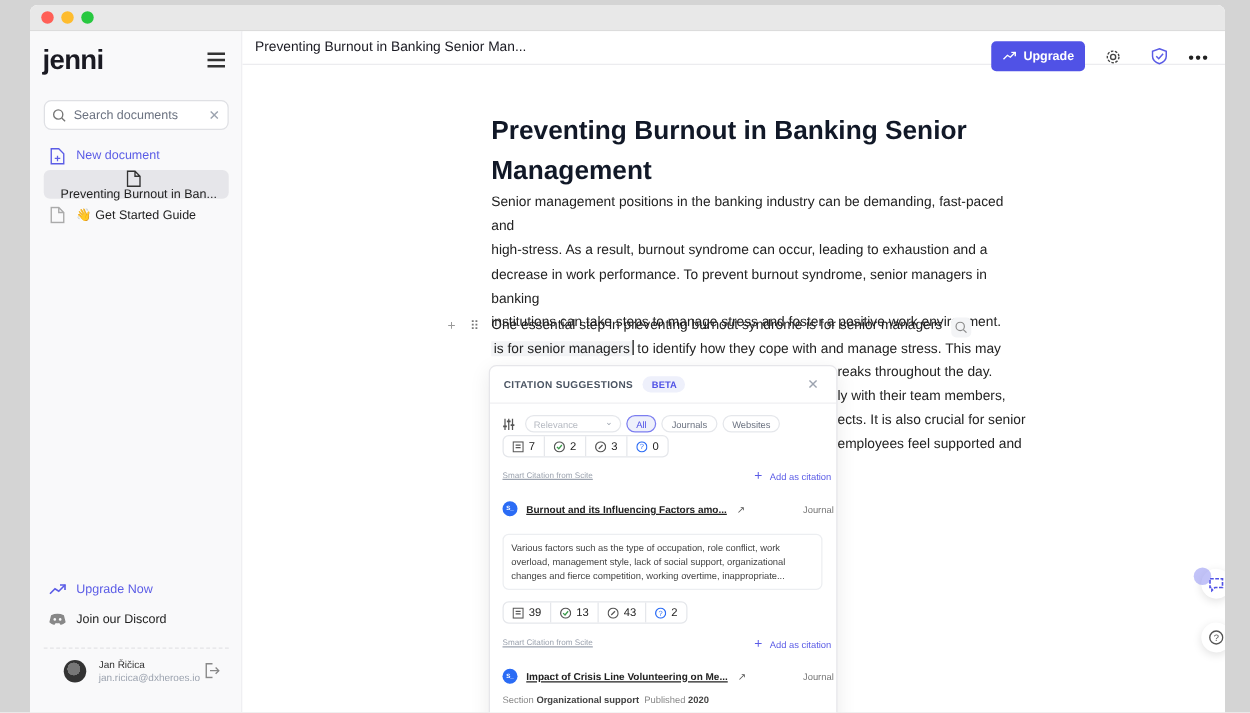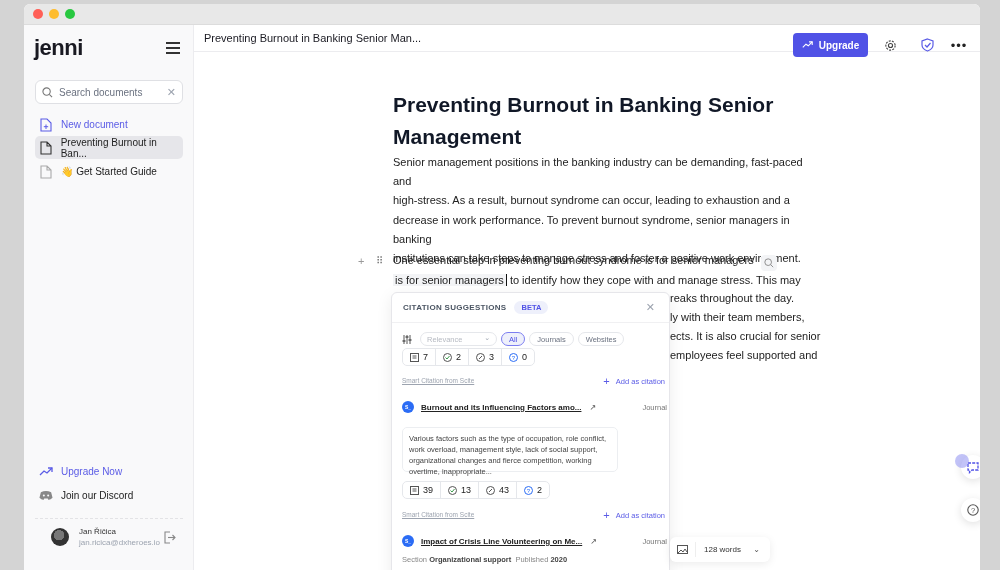--- a/index.html
+++ b/index.html
@@ -14,21 +14,21 @@
   .logo { position: absolute; left: 10px; top: 10px; font-size: 22px; font-weight: 700; letter-spacing: -0.5px; color: #1a1a22; }
   .hamburger { position: absolute; left: 142px; top: 17px; width: 14px; }
   .hamburger span { display: block; height: 1.5px; background: #333; margin-bottom: 3.5px; }
   .search { position: absolute; left: 11px; top: 55px; width: 148px; height: 24px; border: 1px solid #dfe0e4; border-radius: 6px; background: #fff; display: flex; align-items: center; padding: 0 6px; }
   .search input { border: none; outline: none; font-size: 10px; font-family: "Liberation Sans", sans-serif; color: #444; width: 100px; margin-left: 6px; background: transparent; }
   .search input::placeholder { color: #6b7280; }
   .search .clear { margin-left: auto; color: #9ca3af; font-size: 11px; }
 
   .nav-item { position: absolute; left: 11px; width: 148px; height: 23px; display: flex; align-items: center; padding-left: 4px; font-size: 10px; color: #222; border-radius: 5px; }
   .nav-item .ico { width: 14px; height: 16px; margin-right: 8px; display: flex; align-items: center; justify-content: center; }
-  .nav-item.active { background: #e6e6ea; }
+  .nav-item.active { background: #e6e6ea; flex-direction: column; }
   .nav-item.new { color: #5b5ce6; }
   .upgrade-now { color: #5b5ce6; }
 
   .divider { position: absolute; left: 11px; width: 148px; border-top: 1px dashed #e3e3e6; }
   .user { position: absolute; left: 27px; top: 502px; display: flex; align-items: center; }
   .avatar { width: 18px; height: 18px; border-radius: 50%; background: radial-gradient(circle at 45% 40%, #777 0 35%, #333 36% 100%); }
   .user-info { margin-left: 10px; }
   .user-name { font-size: 8px; color: #333; }
   .user-email { font-size: 8px; color: #9ca3af; margin-top: 2px; }
   .logout { position: absolute; left: 139px; top: 505px; }
@@ -69,21 +69,21 @@
   .smart { position: absolute; left: 10px; font-size: 6.5px; color: #9ca3af; text-decoration: underline; }
   .add-cite { position: absolute; right: 4px; font-size: 7.5px; color: #5b5ce6; display: flex; align-items: center; gap: 6px; }
   .add-cite .plus { font-size: 11px; }
 
   .src { position: absolute; left: 10px; display: flex; align-items: center; width: 265px; }
   .scite-logo { width: 12px; height: 12px; border-radius: 50%; background: #2b6cf5; color: #fff; font-size: 5px; display: flex; align-items: center; justify-content: center; font-weight: 700; }
   .src-title { margin-left: 7px; font-size: 8px; font-weight: 700; text-decoration: underline; color: #222; }
   .src-ext { margin-left: 8px; font-size: 8px; color: #555; }
   .src-type { margin-left: auto; font-size: 7.5px; color: #777; }
 
-  .snippet { position: absolute; left: 10px; top: 134px; width: 216px; height: 45px; border: 1px solid #eceef1; border-radius: 5px; padding: 5px 6px; font-size: 7.5px; line-height: 11px; color: #444; }
+  .snippet { position: absolute; left: 10px; top: 134px; width: 256px; height: 45px; border: 1px solid #eceef1; border-radius: 5px; padding: 5px 6px; font-size: 7.5px; line-height: 11px; color: #444; }
 
   .meta { position: absolute; left: 10px; top: 283px; font-size: 7.5px; color: #888; }
   .meta b { color: #444; }
 
   .floater { position: absolute; left: 476px; top: 512px; width: 100px; height: 25px; background: #fff; border-radius: 6px; box-shadow: 0 2px 8px rgba(0,0,0,0.08); display: flex; align-items: center; font-size: 8px; color: #333; }
   .floater .img-ico { width: 26px; display: flex; justify-content: center; border-right: 1px solid #eee; height: 15px; align-items: center; }
   .floater .words { margin-left: 8px; }
   .floater .chev { margin-left: auto; margin-right: 10px; color: #555; font-size: 8px; }
 
   .fab { position: absolute; width: 24px; height: 24px; border-radius: 50%; background: #fff; box-shadow: 0 2px 8px rgba(0,0,0,0.12); display: flex; align-items: center; justify-content: center; }
@@ -357,30 +357,20 @@
         <span class="src-type">Journal</span>
       </div>
       <div class="meta" style="top:262px">
         <span>Section</span>
         <b>Organizational support</b>&nbsp;
         <span>Published</span>
         <b>2020</b>
       </div>
     </div>
 
-    <div class="floater">
-      <span class="img-ico">
-        <svg width="11" height="9" viewBox="0 0 11 9">
-            <rect x="0.5" y="0.5" width="10" height="8" fill="none" stroke="#555"></rect>
-            <polyline points="1,8 4,5 6,7 8,4 10,7" fill="none" stroke="#555"></polyline>
-          </svg>
-      </span>
-      <span class="words">128 words</span>
-      <span class="chev">⌄</span>
-    </div>
 
     <div class="fab" style="left:767px;top:430px">
       <svg width="14" height="13" viewBox="0 0 14 13">
           <path d="M2 2 H12 V9 H6 L3.5 11.5 V9 H2 Z" fill="none" stroke="#5052e6" stroke-width="1.3" stroke-dasharray="3 1.2"></path>
         </svg>
     </div>
     <div class="fab-dot"></div>
     <div class="fab" style="left:767px;top:473px">
       <svg width="12" height="12" viewBox="0 0 12 12">
           <circle cx="6" cy="6" r="5.2" fill="none" stroke="#555" stroke-width="1.1"></circle>

